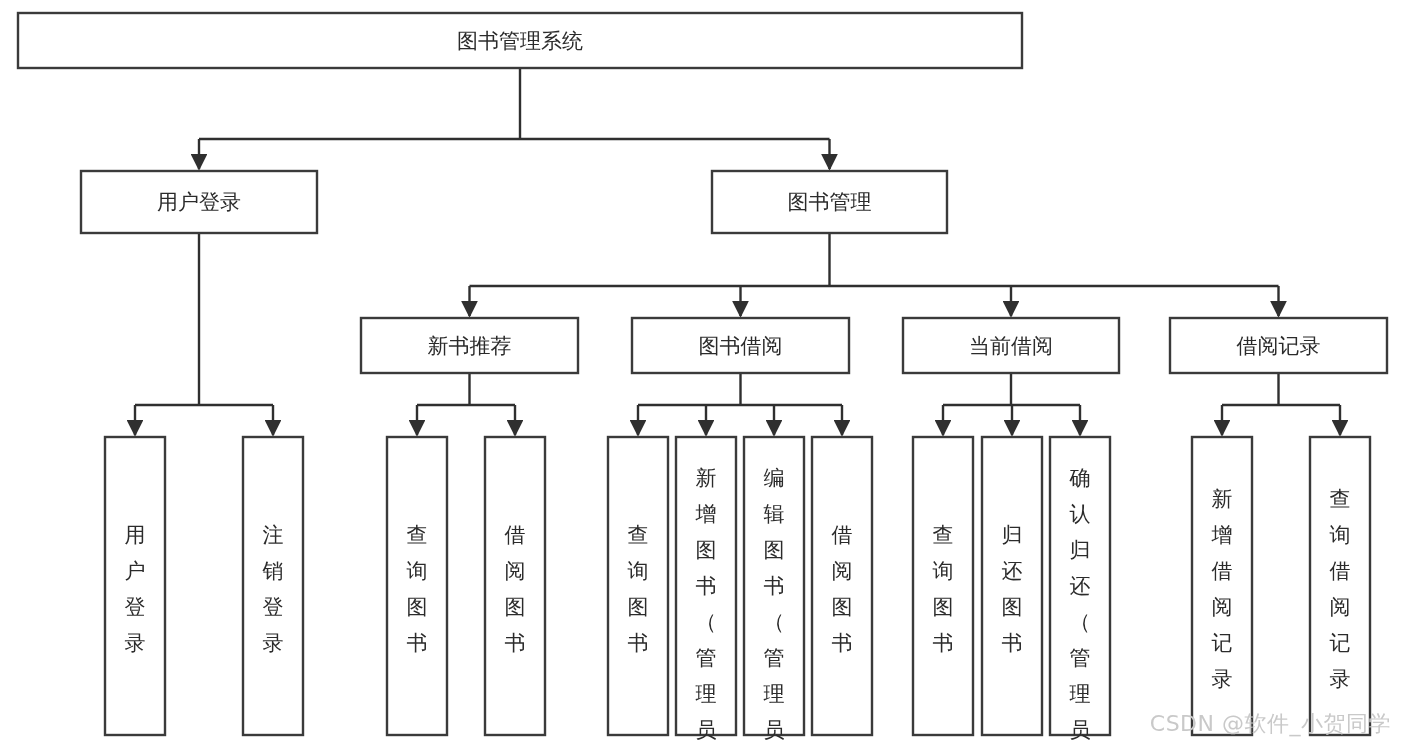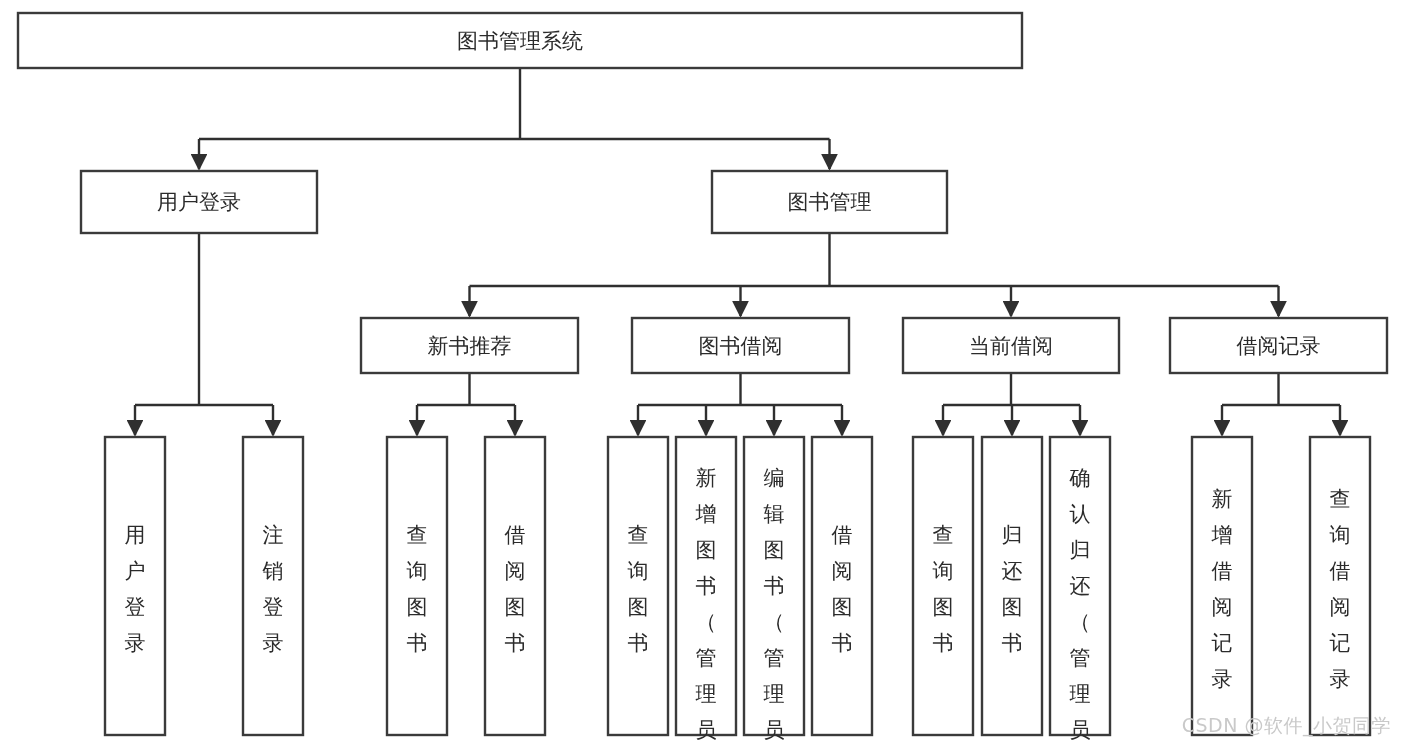--- a/index.html
+++ b/index.html
@@ -48,21 +48,21 @@
   .connector {
     stroke: #2f2f2f;
     stroke-width: 2.4;
     fill: none;
   }
   .watermark {
     position: absolute;
     right: 14px;
     bottom: 8px;
     color: #c9c9c9;
-    font-size: 19px;
+    font-size: 22px;
     font-family: "DejaVu Sans", "Liberation Sans", sans-serif;
     white-space: nowrap;
     letter-spacing: 0.5px;
     user-select: none;
   }
 </style>
 </head>
 <body>
 
 <div id="diagram-root">

